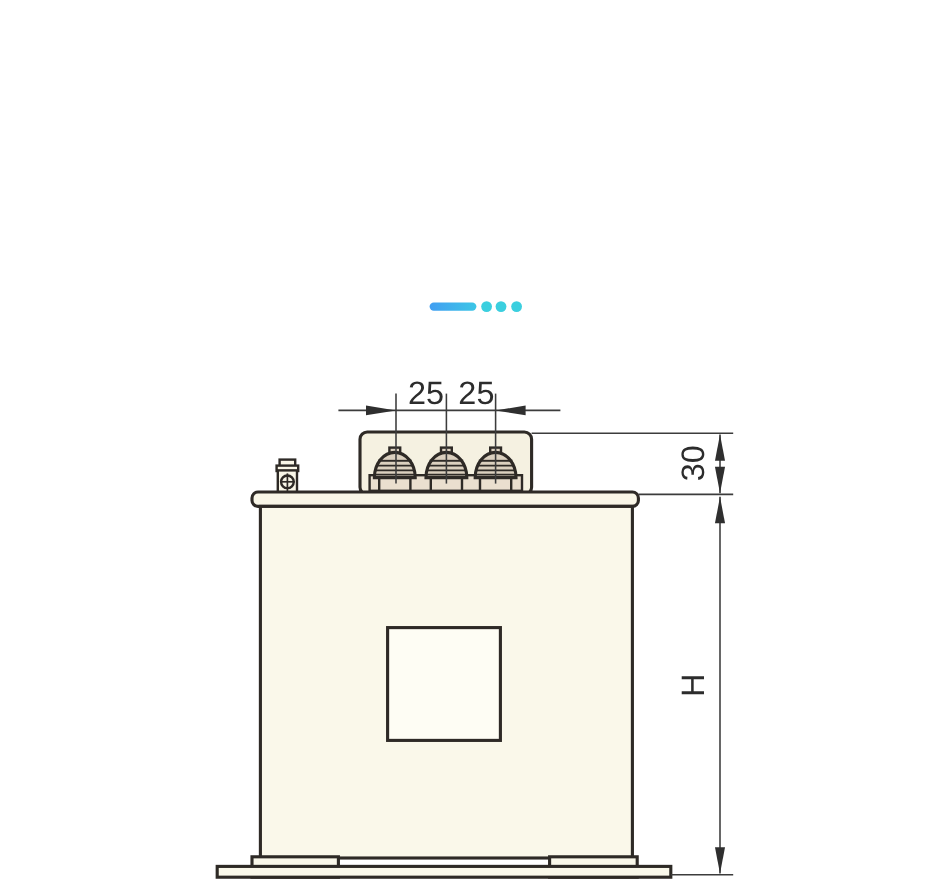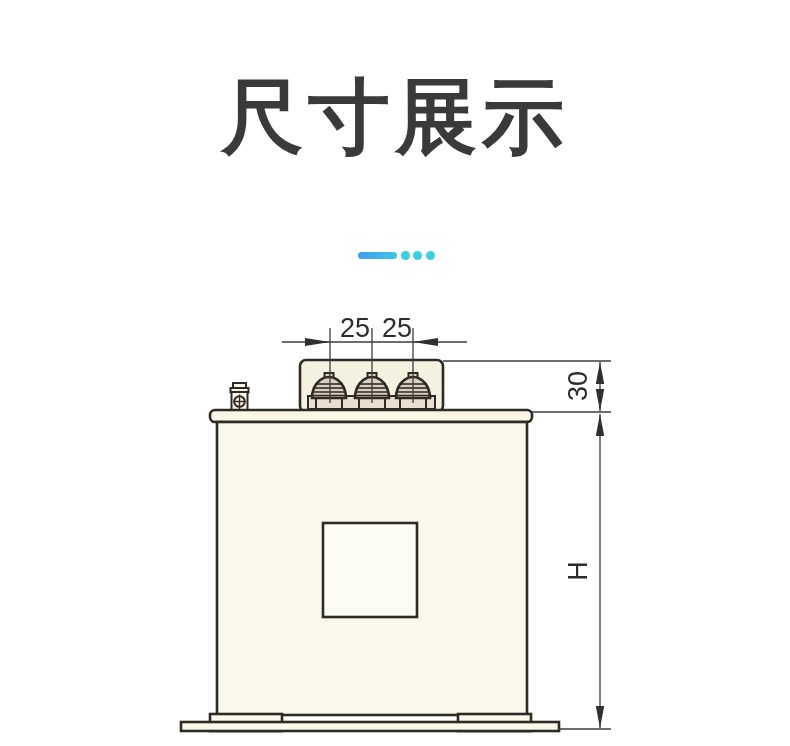--- a/index.html
+++ b/index.html
@@ -59,21 +59,20 @@
   .thick  { stroke: #2e2a26; stroke-width: 2.6; }
   .med    { stroke: #2e2a26; stroke-width: 2; }
   .hatch  { stroke: #2e2a26; stroke-width: 1.6; }
   .arrow  { fill: #2f2f2f; stroke: none; }
 </style>
 </head>
 <body>
 
 <div class="page">
 
-  <h1 class="page-title">尺寸展示</h1>
 
   <div class="section-divider">
     <span class="divider-bar"></span>
     <span class="divider-dot"></span>
     <span class="divider-dot"></span>
     <span class="divider-dot"></span>
   </div>
 
   <svg class="drawing" width="790" height="746" viewBox="0 0 790 746">
 

